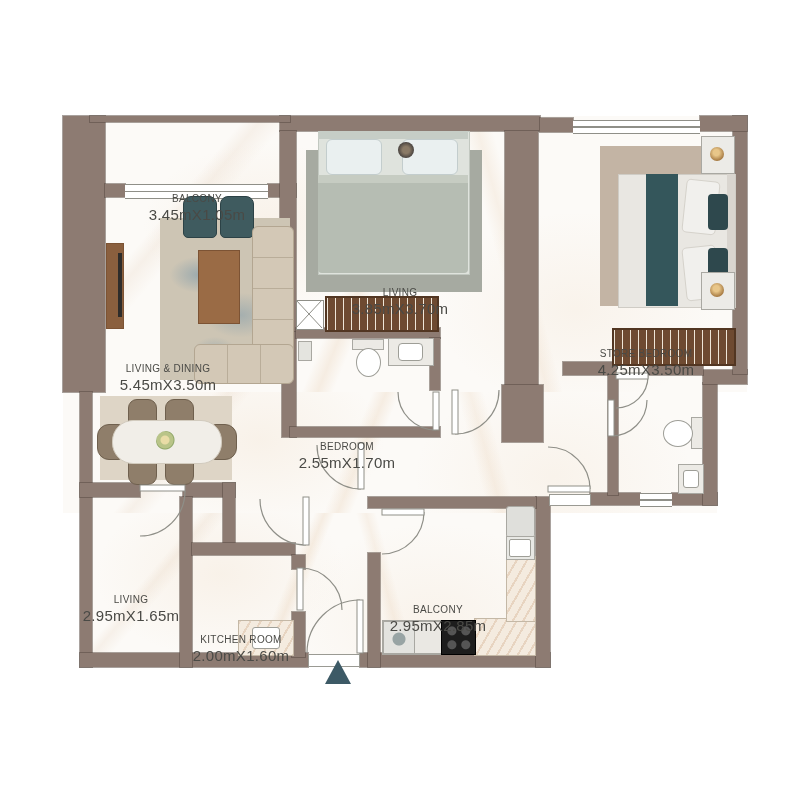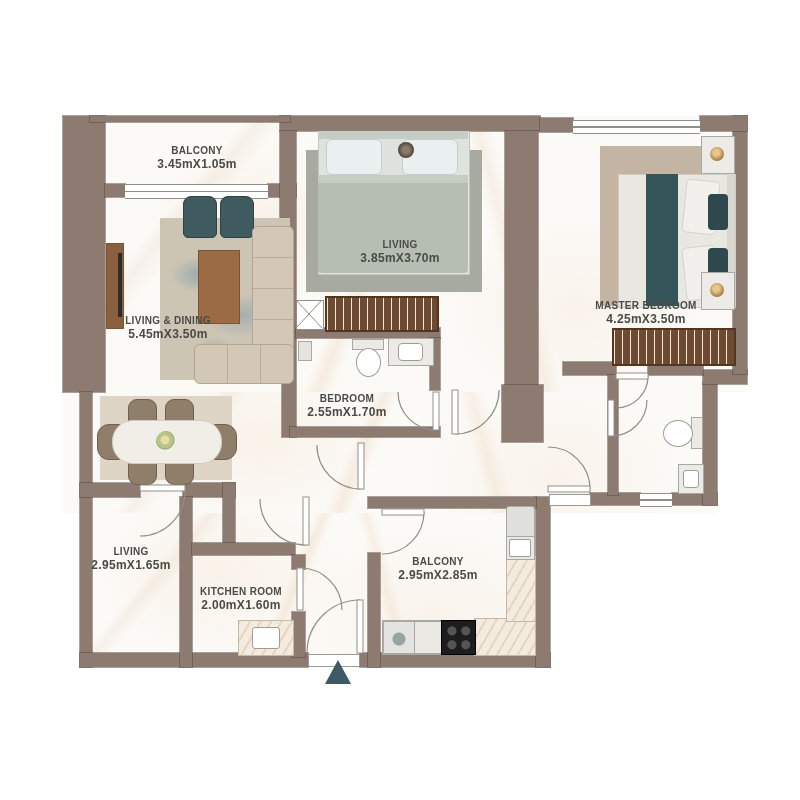--- a/index.html
+++ b/index.html
@@ -13,22 +13,22 @@
       linear-gradient(75deg,  transparent 62%, rgba(207,155,98,.11) 64%, transparent 66%),
       linear-gradient(130deg, transparent 20%, rgba(190,140,90,.09) 22%, transparent 25%),
       radial-gradient(ellipse 180px 120px at 30% 40%, rgba(222,180,130,.12), transparent 70%),
       radial-gradient(ellipse 200px 140px at 75% 70%, rgba(222,180,130,.10), transparent 70%);}
   .wall{position:absolute;background:#8d7b72;outline:1px solid rgba(84,70,61,.5);}
   .win{position:absolute;background:#ffffff;border-top:1px solid #8f8f88;border-bottom:1px solid #8f8f88;
        background-image:linear-gradient(180deg, transparent 45%, #8f8f88 45%, #8f8f88 55%, transparent 55%);}
   .sill{position:absolute;background:#fff;border:1px solid #9a9a93;}
   .room-label{position:absolute;transform:translateX(-50%);text-align:center;color:#4a4a46;
       font-size:10px;letter-spacing:.3px;line-height:1.3;white-space:nowrap;}
-  .room-label .rname{display:block;font-weight:700;}
-  .room-label .rdims{display:block;font-size:12px;font-weight:bold;}
+  .room-label .rname{display:block;font-weight:400;margin-top:48px;}
+  .room-label .rdims{display:block;font-size:15px;}
   .room-label.wrap{white-space:normal;width:82px;}
   .rug{position:absolute;}
   .wood{position:absolute;background:#9a6b45;border:1px solid #7c5334;}
   .wardrobe{position:absolute;background:#6e4a31;border:2px solid #523622;
      background-image:repeating-linear-gradient(90deg, rgba(246,238,224,.95) 0 1.5px, transparent 1.5px 8px);}
   .teal{position:absolute;background:#3f5b5f;border:1px solid #2c4246;}
   .sofa{position:absolute;background:#d3c8b6;border:1px solid #b3a691;border-radius:6px;}
   .chair{position:absolute;background:#8f7e6a;border:1px solid #6f604e;}
   .fixt{position:absolute;background:#eceae5;border:1px solid #a9a8a2;}
   .white-fixt{position:absolute;background:#ffffff;border:1px solid #9e9e97;}
@@ -209,21 +209,21 @@
   </div>
   <div class="room-label" style="left:168px;top:314px;">
     <span class="rname">LIVING &amp; DINING</span>
     <span class="rdims">5.45mX3.50m</span>
   </div>
   <div class="room-label" style="left:400px;top:238px;">
     <span class="rname">LIVING</span>
     <span class="rdims">3.85mX3.70m</span>
   </div>
   <div class="room-label" style="left:646px;top:299px;">
-    <span class="rname">MASTER BEDROOM</span>
+    <span class="rname">STORE BEDROOM</span>
     <span class="rdims">4.25mX3.50m</span>
   </div>
   <div class="room-label" style="left:347px;top:392px;">
     <span class="rname">BEDROOM</span>
     <span class="rdims">2.55mX1.70m</span>
   </div>
   <div class="room-label" style="left:131px;top:545px;">
     <span class="rname">LIVING</span>
     <span class="rdims">2.95mX1.65m</span>
   </div>

